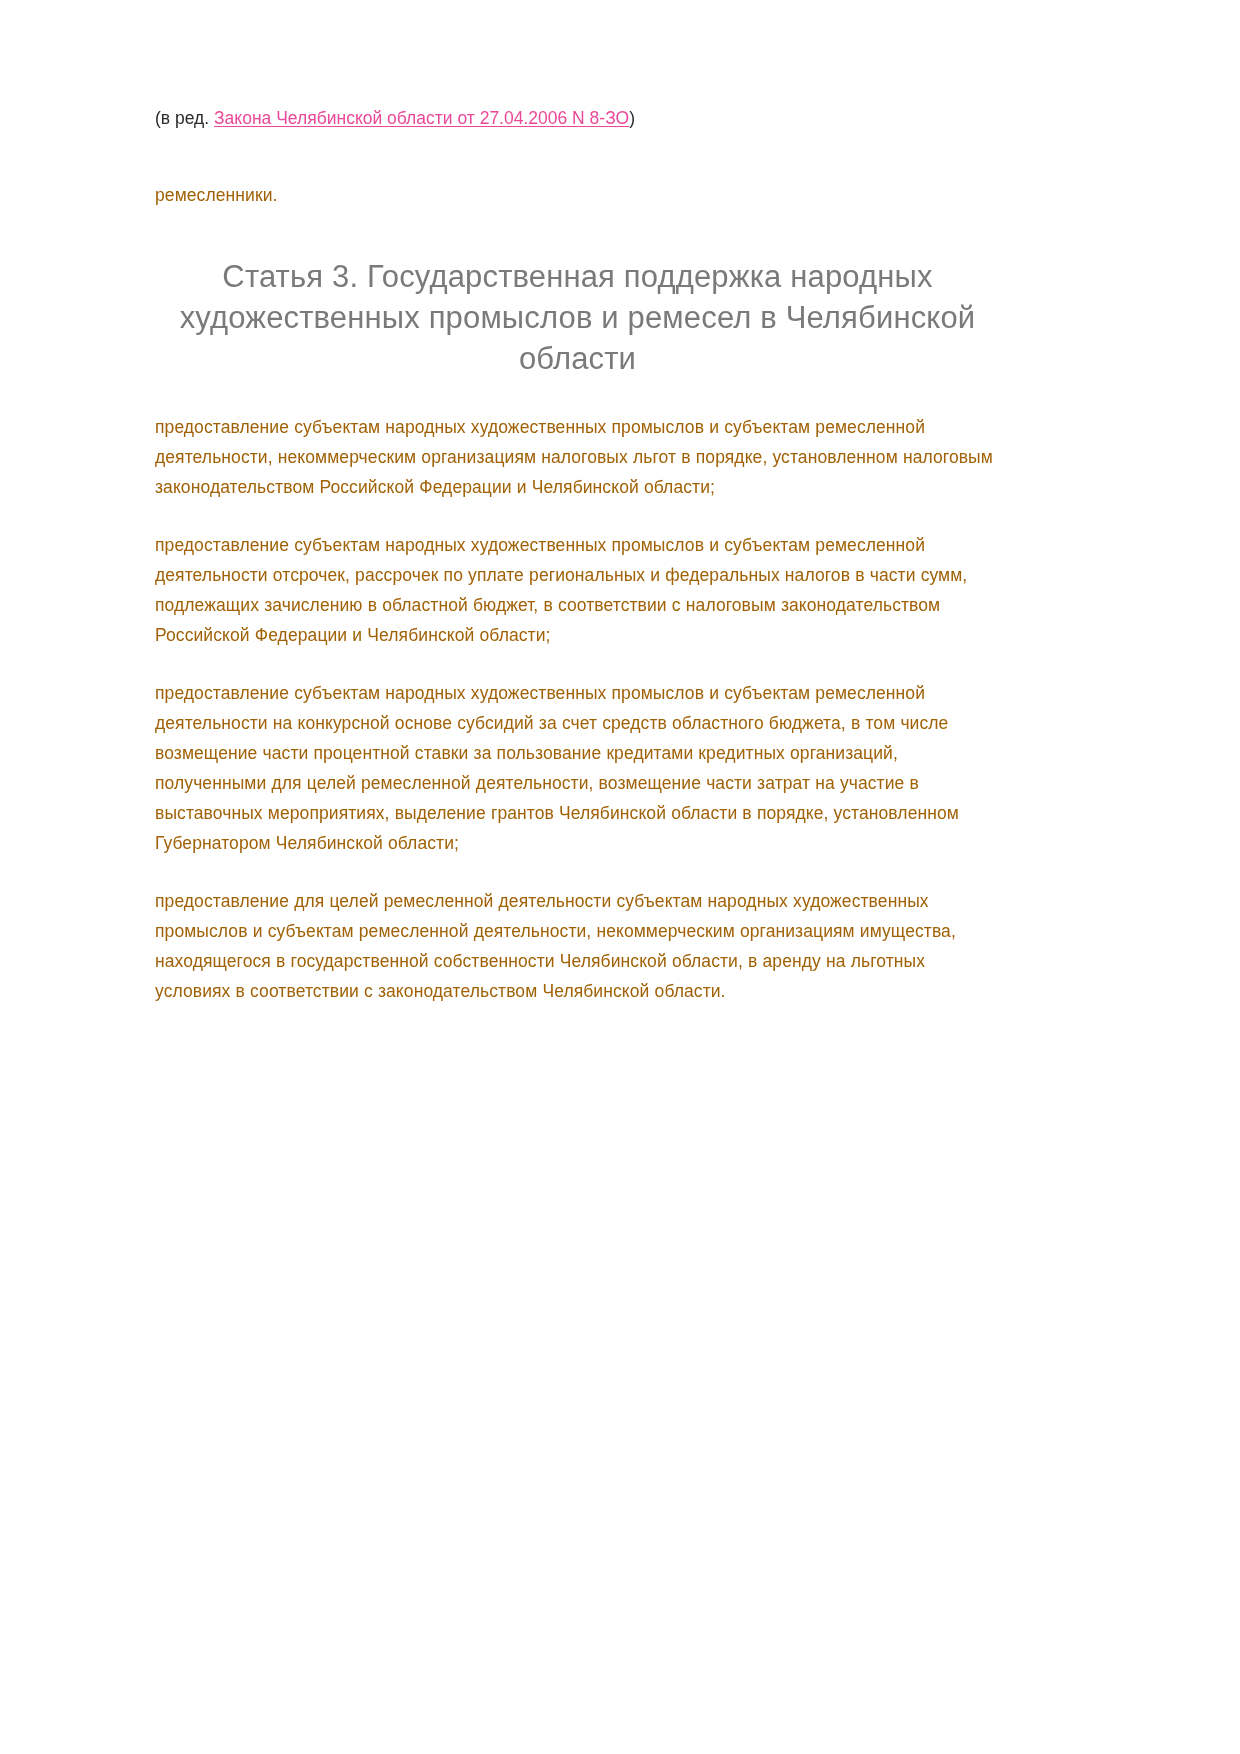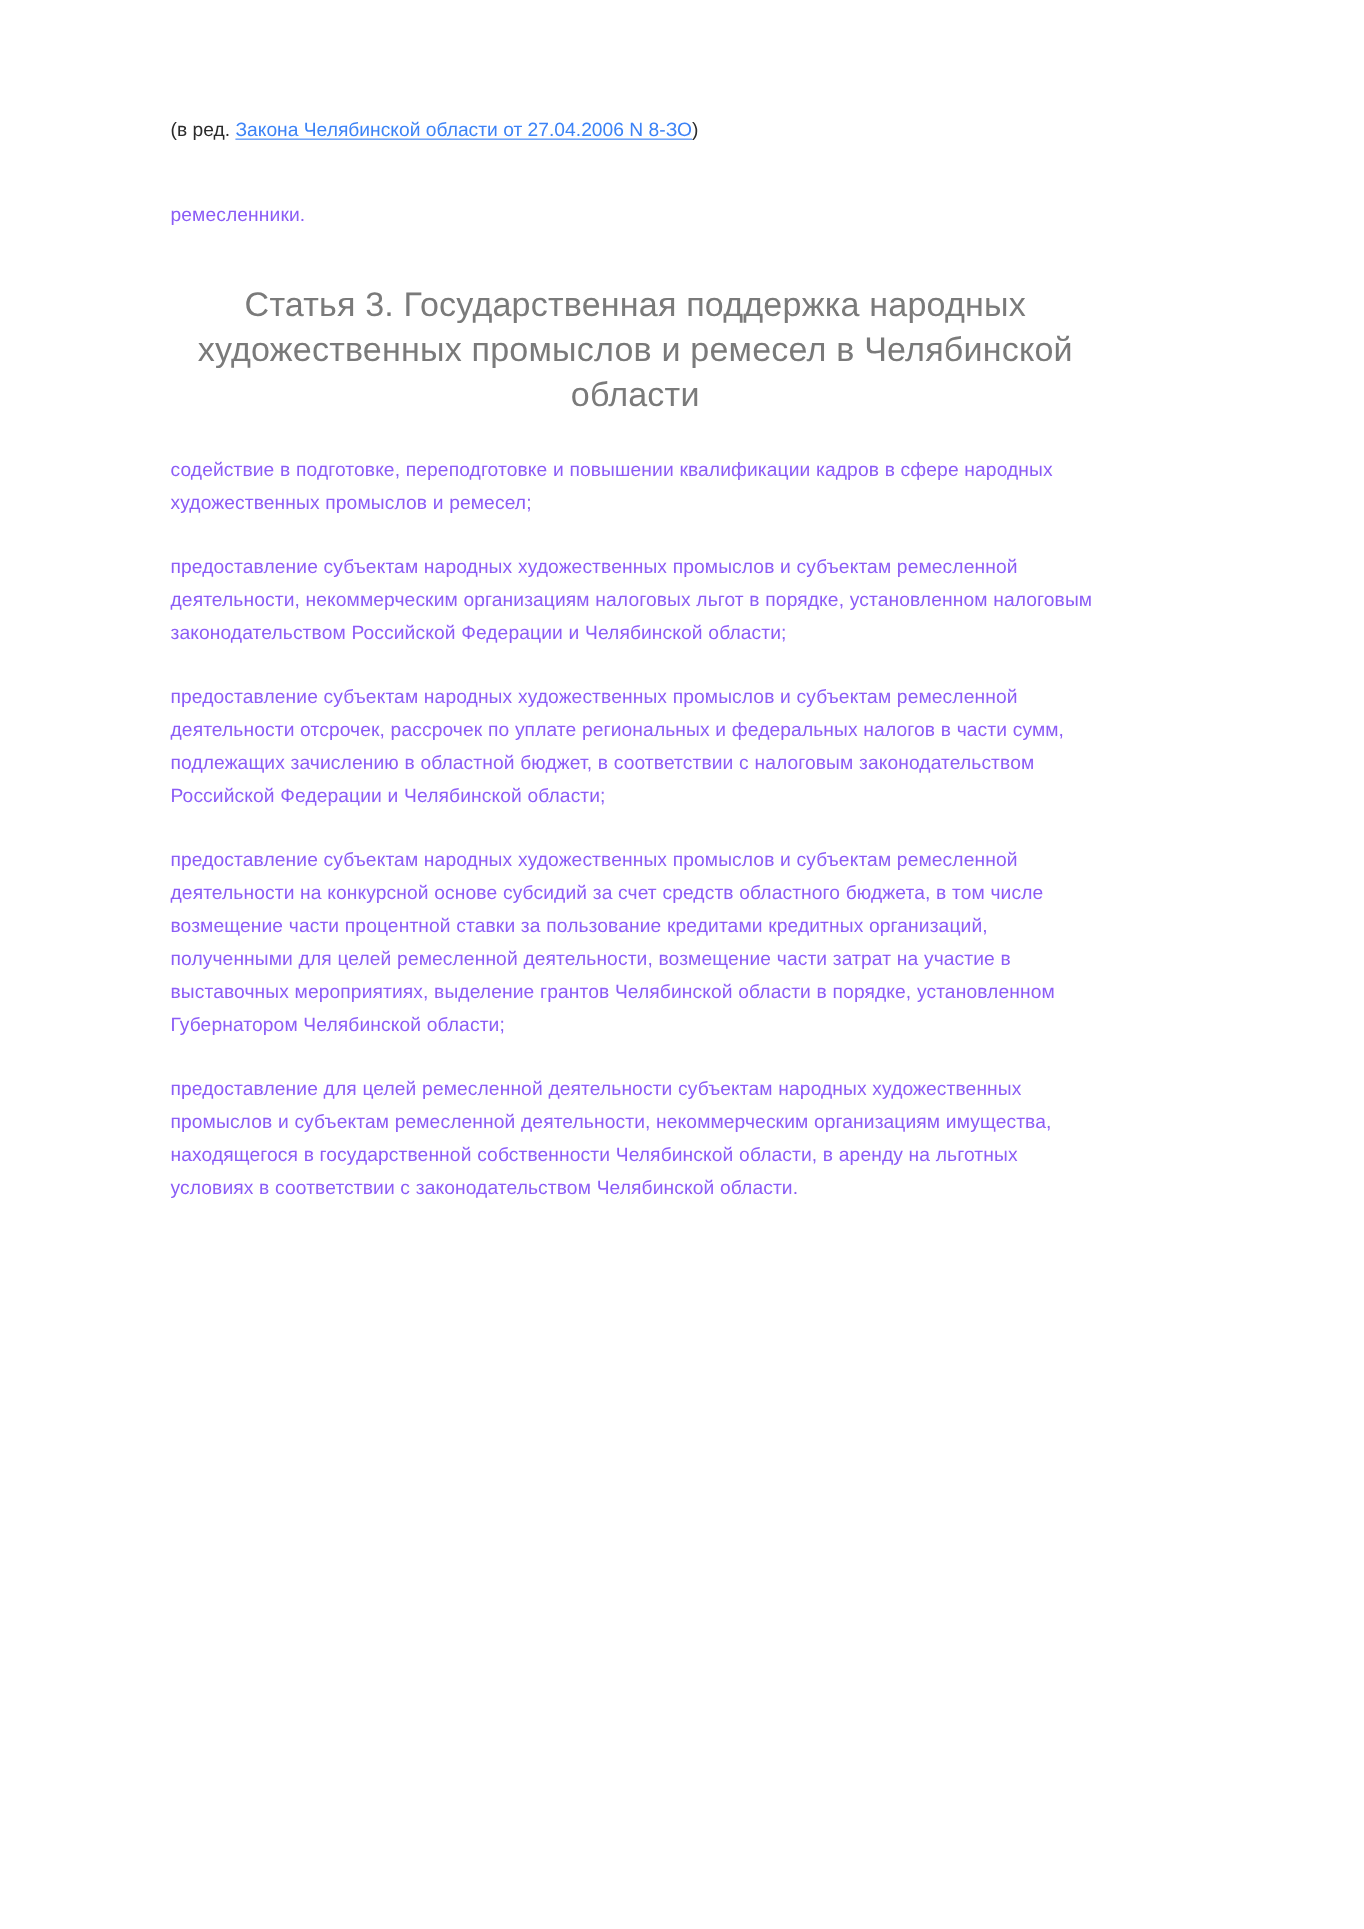--- a/index.html
+++ b/index.html
@@ -23,33 +23,33 @@
     padding: 104px 190px 0 155px;
     overflow: hidden;
   }
   .doc-body {
     width: 845px;
   }
   p.para {
     margin: 0 0 28px 0;
     font-size: 17.5px;
     line-height: 30px;
-    color: #8b5cf6;
+    color: #a16207;
     text-align: left;
     letter-spacing: 0.005em;
     word-spacing: 0.01em;
   }
   .amend-note {
     margin: 0 0 48px 0;
     font-size: 17.5px;
     line-height: 28px;
     color: #2b2b2b;
   }
   a.law-link {
-    color: #3b82f6;
+    color: #ec4899;
     text-decoration: underline;
     text-underline-offset: 2px;
     cursor: pointer;
   }
   h1.article-title {
     margin: 0 0 33px 0;
     padding: 0;
     font-size: 31px;
     line-height: 41px;
     font-weight: 400;
@@ -63,20 +63,19 @@
 
 <div class="page">
   <div class="doc-body">
 
     <p class="amend-note"><span>(в ред. </span><a class="law-link" href="#">Закона Челябинской области от 27.04.2006 N 8-ЗО</a><span>)</span></p>
 
     <p class="para" style="margin-bottom:46px;">ремесленники.</p>
 
     <h1 class="article-title">Статья 3. Государственная поддержка народных художественных промыслов и ремесел в Челябинской области</h1>
 
-    <p class="para">содействие в подготовке, переподготовке и повышении квалификации кадров в сфере народных художественных промыслов и ремесел;</p>
     <p class="para">предоставление субъектам народных художественных промыслов и субъектам ремесленной деятельности, некоммерческим организациям налоговых льгот в порядке, установленном налоговым законодательством Российской Федерации и Челябинской области;</p>
     <p class="para">предоставление субъектам народных художественных промыслов и субъектам ремесленной деятельности отсрочек, рассрочек по уплате региональных и федеральных налогов в части сумм, подлежащих зачислению в областной бюджет, в соответствии с налоговым законодательством Российской Федерации и Челябинской области;</p>
     <p class="para">предоставление субъектам народных художественных промыслов и субъектам ремесленной деятельности на конкурсной основе субсидий за счет средств областного бюджета, в том числе возмещение части процентной ставки за пользование кредитами кредитных организаций, полученными для целей ремесленной деятельности, возмещение части затрат на участие в выставочных мероприятиях, выделение грантов Челябинской области в порядке, установленном Губернатором Челябинской области;</p>
     <p class="para">предоставление для целей ремесленной деятельности субъектам народных художественных промыслов и субъектам ремесленной деятельности, некоммерческим организациям имущества, находящегося в государственной собственности Челябинской области, в аренду на льготных условиях в соответствии с законодательством Челябинской области.</p>
 
   </div>
 </div>
 
 </body></html>

